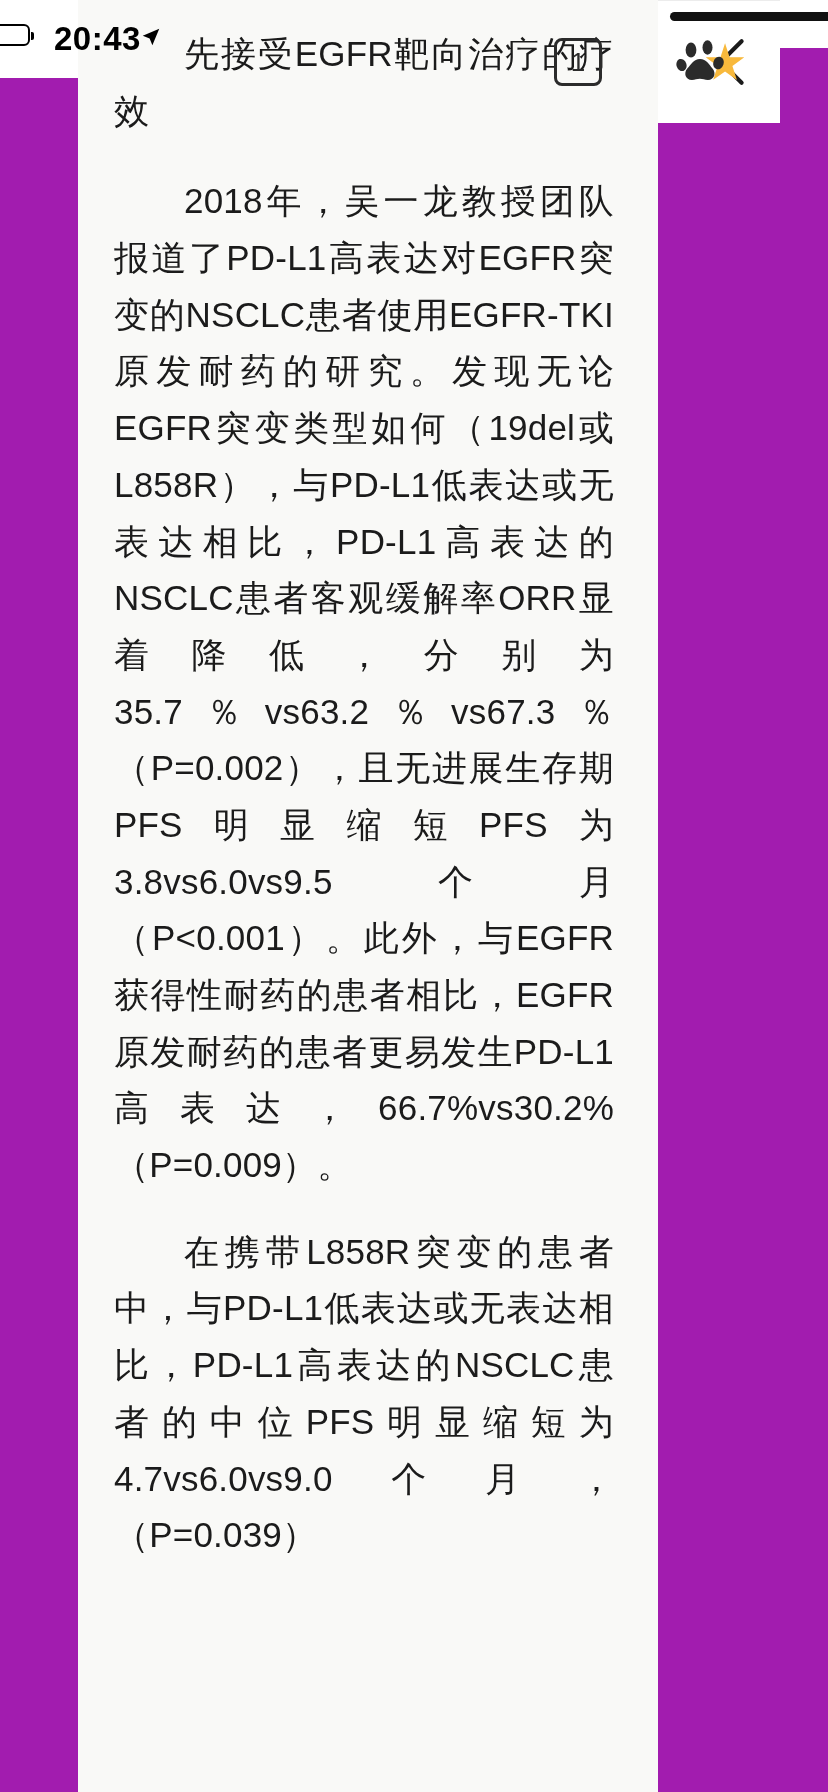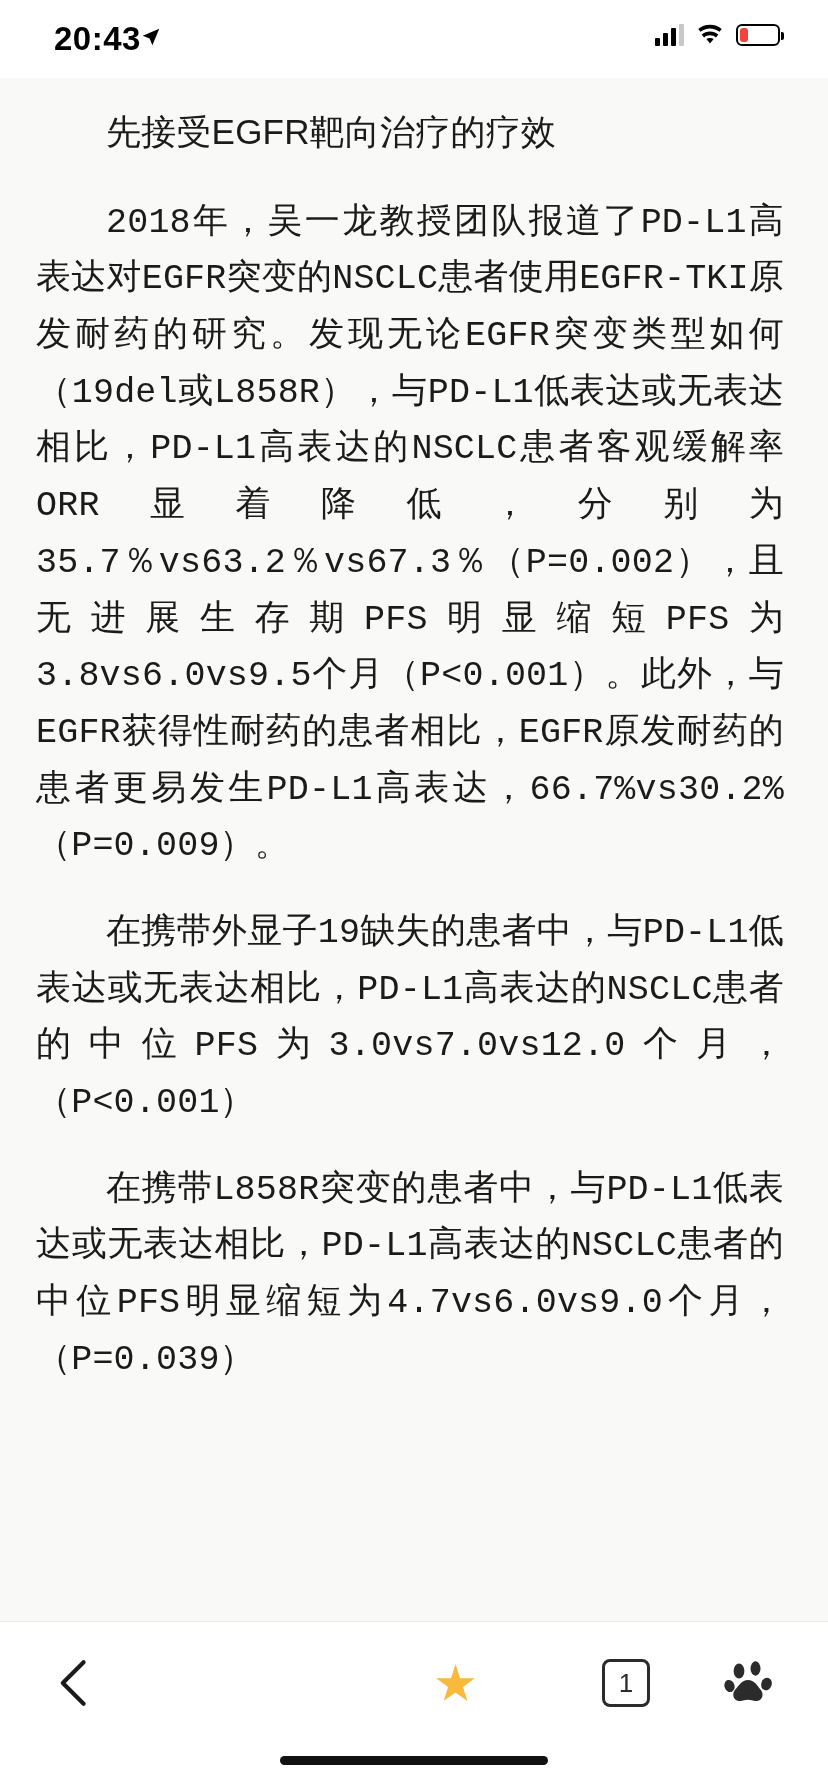--- a/index.html
+++ b/index.html
@@ -13,21 +13,21 @@
     font-family: "Liberation Sans", sans-serif;
     overflow: hidden;
     position: relative;
   }
   .phone {
     width: 828px;
     height: 1792px;
     position: relative;
     background: #a21caf;
     display: flex;
-    flex-direction: column;
+    flex-direction: row;
   }
 
   
   .status-bar {
     height: 78px;
     flex: 0 0 78px;
     position: relative;
     background: #ffffff;
   }
   .status-time {
@@ -113,21 +113,20 @@
     font-size: 35px;
     line-height: 1.62;
     color: #1b1b1b;
     margin: 0 0 30px 0;
     text-align: justify;
     text-justify: inter-ideograph;
     letter-spacing: 0.2px;
   }
   .para.indent {
     text-indent: 2em;
-    font-family: Liberation Mono, monospace;
   }
   .para.head {
     text-indent: 2em;
     margin-bottom: 34px;
   }
 
   
   .toolbar {
     flex: 0 0 122px;
     height: 122px;
@@ -222,21 +221,20 @@
       </svg>
       <div class="battery">
         <div class="lvl"></div>
       </div>
     </div>
   </div>
 
   <div class="article">
     <p class="para head">先接受EGFR靶向治疗的疗效</p>
     <p class="para indent">2018年，吴一龙教授团队报道了PD-L1高表达对EGFR突变的NSCLC患者使用EGFR-TKI原发耐药的研究。发现无论EGFR突变类型如何（19del或L858R），与PD-L1低表达或无表达相比，PD-L1高表达的NSCLC患者客观缓解率ORR显着降低，分别为35.7％vs63.2％vs67.3％（P=0.002），且无进展生存期PFS明显缩短PFS为3.8vs6.0vs9.5个月（P&lt;0.001）。此外，与EGFR获得性耐药的患者相比，EGFR原发耐药的患者更易发生PD-L1高表达，66.7%vs30.2%（P=0.009）。</p>
-    <p class="para indent">在携带外显子19缺失的患者中，与PD-L1低表达或无表达相比，PD-L1高表达的NSCLC患者的中位PFS为3.0vs7.0vs12.0个月，（P&lt;0.001）</p>
     <p class="para indent">在携带L858R突变的患者中，与PD-L1低表达或无表达相比，PD-L1高表达的NSCLC患者的中位PFS明显缩短为4.7vs6.0vs9.0个月，（P=0.039）</p>
   </div>
 
   <div class="toolbar">
     <svg class="tb-back" viewBox="0 0 24 30">
       <path d="M18 2L5 15l13 13" fill="none" stroke="#1b1b1b" stroke-width="2.6" stroke-linecap="round" stroke-linejoin="round"></path>
     </svg>
     <div class="tb-star">★</div>
     <div class="tb-tabs">
       <span>1</span>

